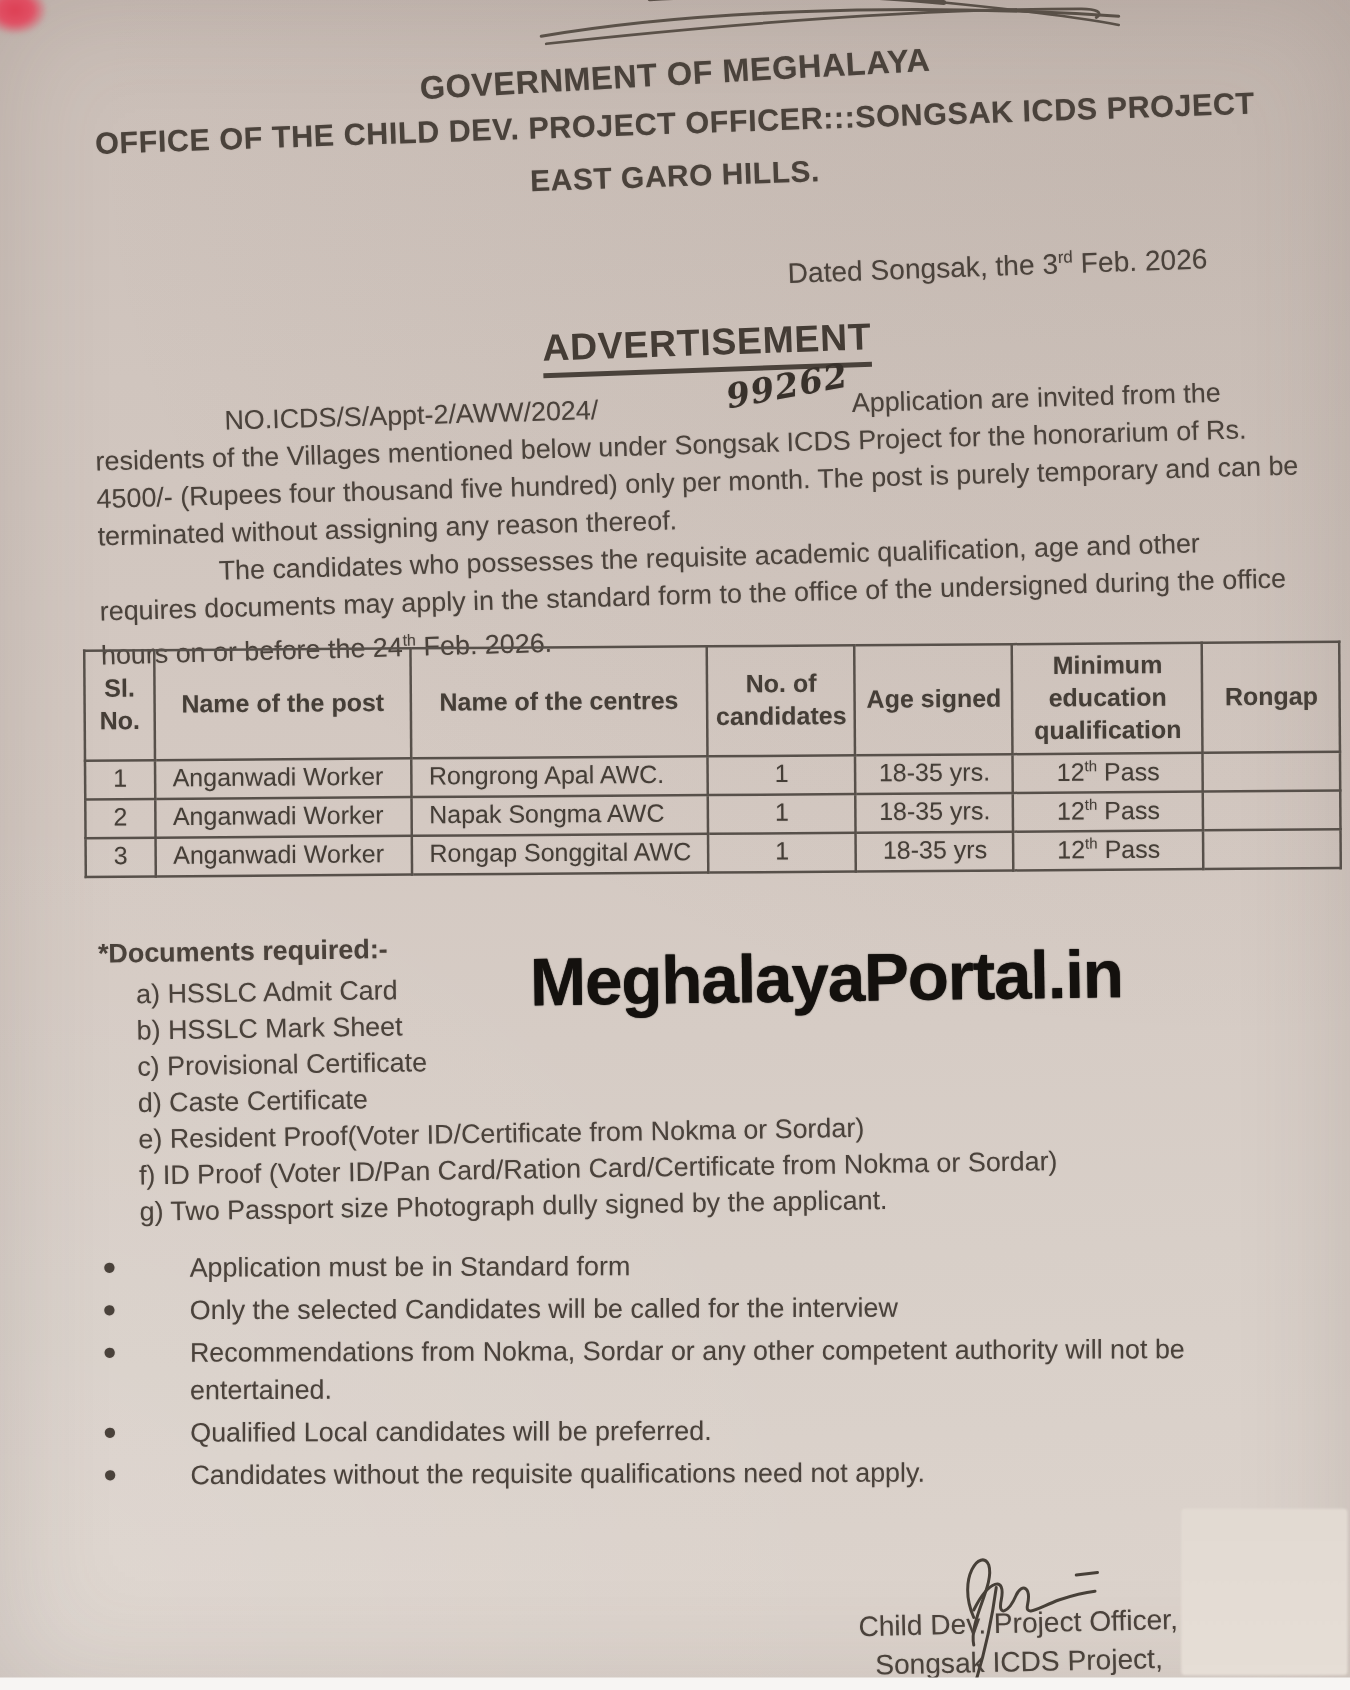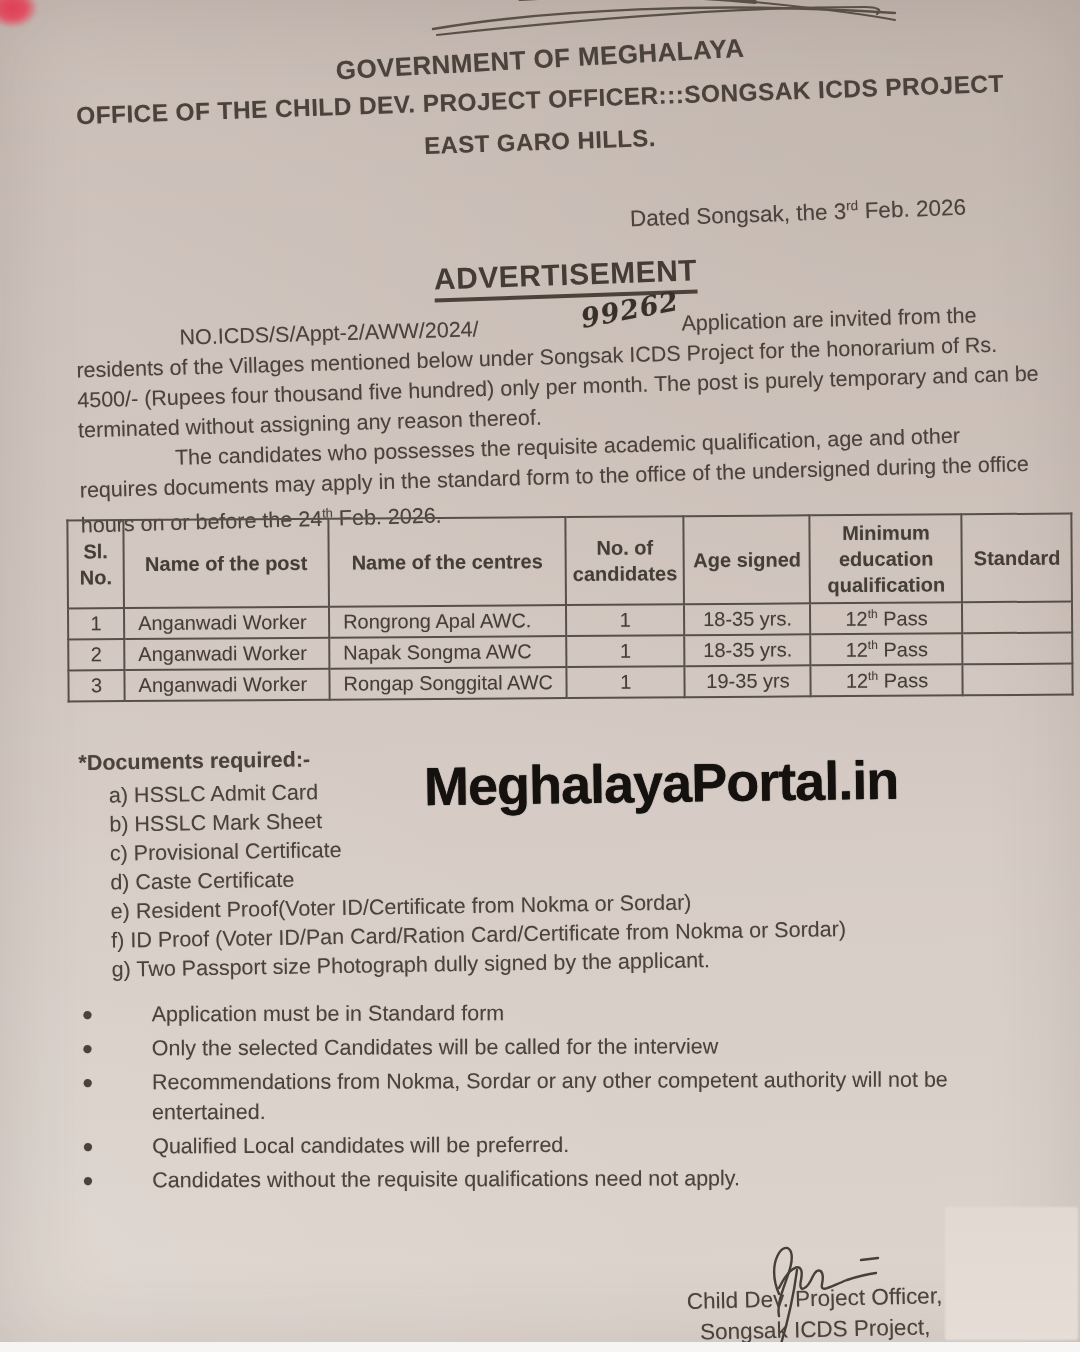--- a/index.html
+++ b/index.html
@@ -132,21 +132,21 @@
         <col style="width:110px">
     </colgroup>
     <tbody>
         <tr class="hdr">
       <th>Sl. No.</th>
       <th>Name of the post</th>
       <th>Name of the centres</th>
       <th>No. of candidates</th>
       <th>Age signed</th>
       <th>Minimum education qualification</th>
-      <th>Standard</th>
+      <th>Rongap</th>
     </tr>
     <tr class="data">
       <td>1</td>
       <td class="lft">Anganwadi Worker</td>
       <td class="lft">Rongrong Apal AWC.</td>
       <td>1</td>
       <td>18-35 yrs.</td>
       <td><span>12</span><sup>th</sup><span> Pass</span></td>
       <td></td>
     </tr>
@@ -157,21 +157,21 @@
       <td>1</td>
       <td>18-35 yrs.</td>
       <td><span>12</span><sup>th</sup><span> Pass</span></td>
       <td></td>
     </tr>
     <tr class="data">
       <td>3</td>
       <td class="lft">Anganwadi Worker</td>
       <td class="lft">Rongap Songgital AWC</td>
       <td>1</td>
-      <td>19-35 yrs</td>
+      <td>18-35 yrs</td>
       <td><span>12</span><sup>th</sup><span> Pass</span></td>
       <td></td>
     </tr>
   </tbody>
     </table>
 
   <div id="docs" class="ink">
     <div class="doc-head">*Documents required:-</div>
     <ul>
       <li>a) HSSLC Admit Card</li>

